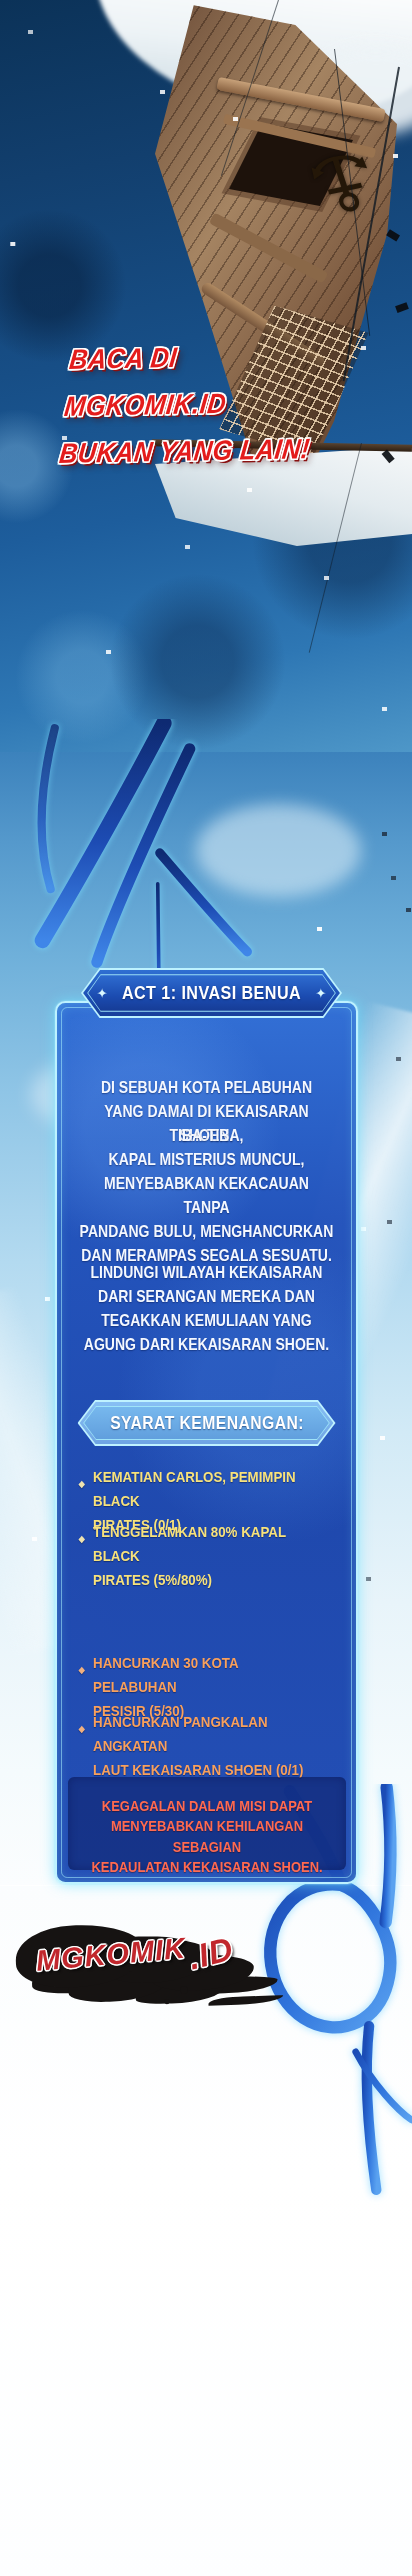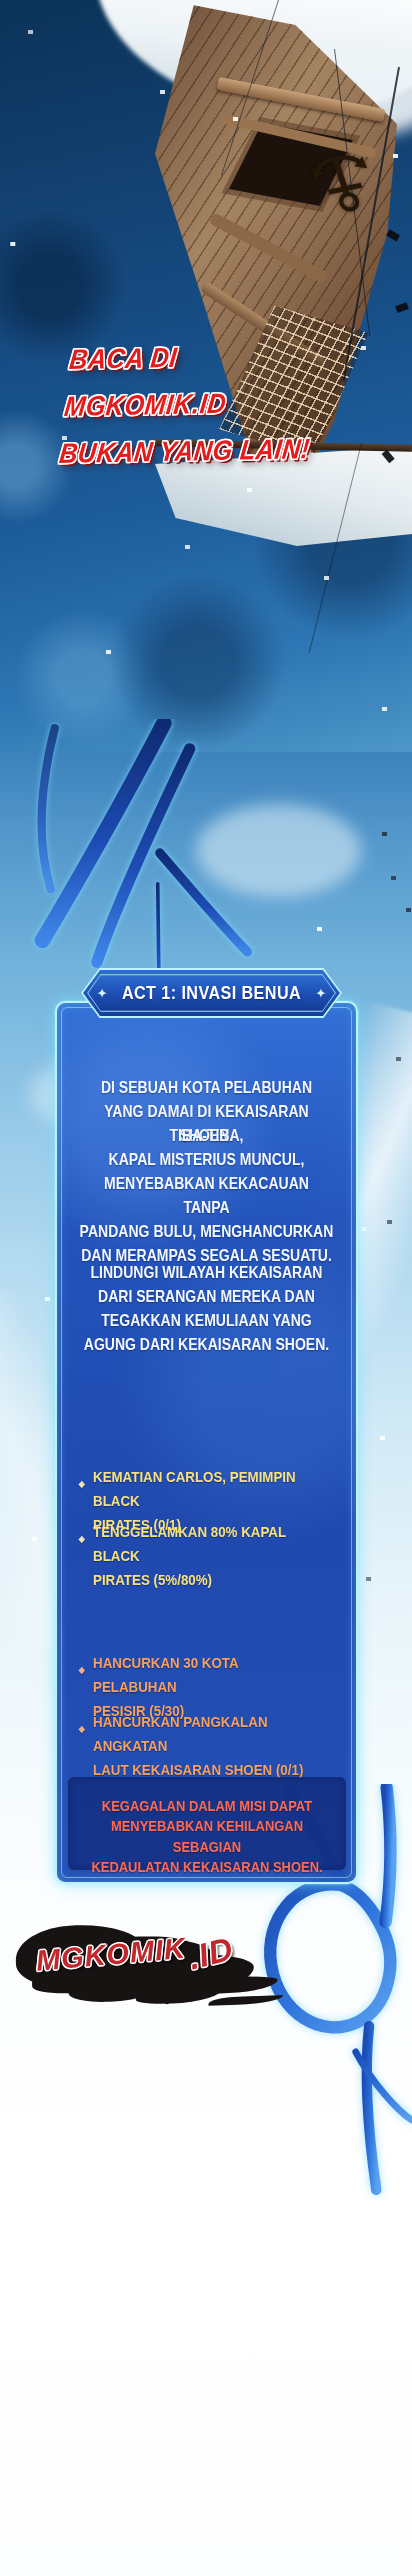--- a/index.html
+++ b/index.html
@@ -233,20 +233,27 @@
       <span>PANDANG BULU, MENGHANCURKAN</span>
       <span>DAN MERAMPAS SEGALA SESUATU.</span>
     </div>
     <div class="ptxt" style="top:257px;">
       <span>LINDUNGI WILAYAH KEKAISARAN</span>
       <span>DARI SERANGAN MEREKA DAN</span>
       <span>TEGAKKAN KEMULIAAN YANG</span>
       <span>AGUNG DARI KEKAISARAN SHOEN.</span>
     </div>
 
+    <div class="pill pill-v" style="top:397px;">
+      <div class="po"></div>
+      <div class="pi"></div>
+      <div class="pl"></div>
+      <div class="pf"></div>
+      <div class="ptext">SYARAT KEMENANGAN:</div>
+    </div>
     <div class="bullet vb" style="top:462px;">
       <span class="bdiam">◆</span>
       <span class="bl">KEMATIAN CARLOS, PEMIMPIN BLACK</span>
       <span class="bl">PIRATES (0/1)</span>
     </div>
     <div class="bullet vb" style="top:517px;">
       <span class="bdiam">◆</span>
       <span class="bl">TENGGELAMKAN 80% KAPAL BLACK</span>
       <span class="bl">PIRATES (5%/80%)</span>
     </div>

